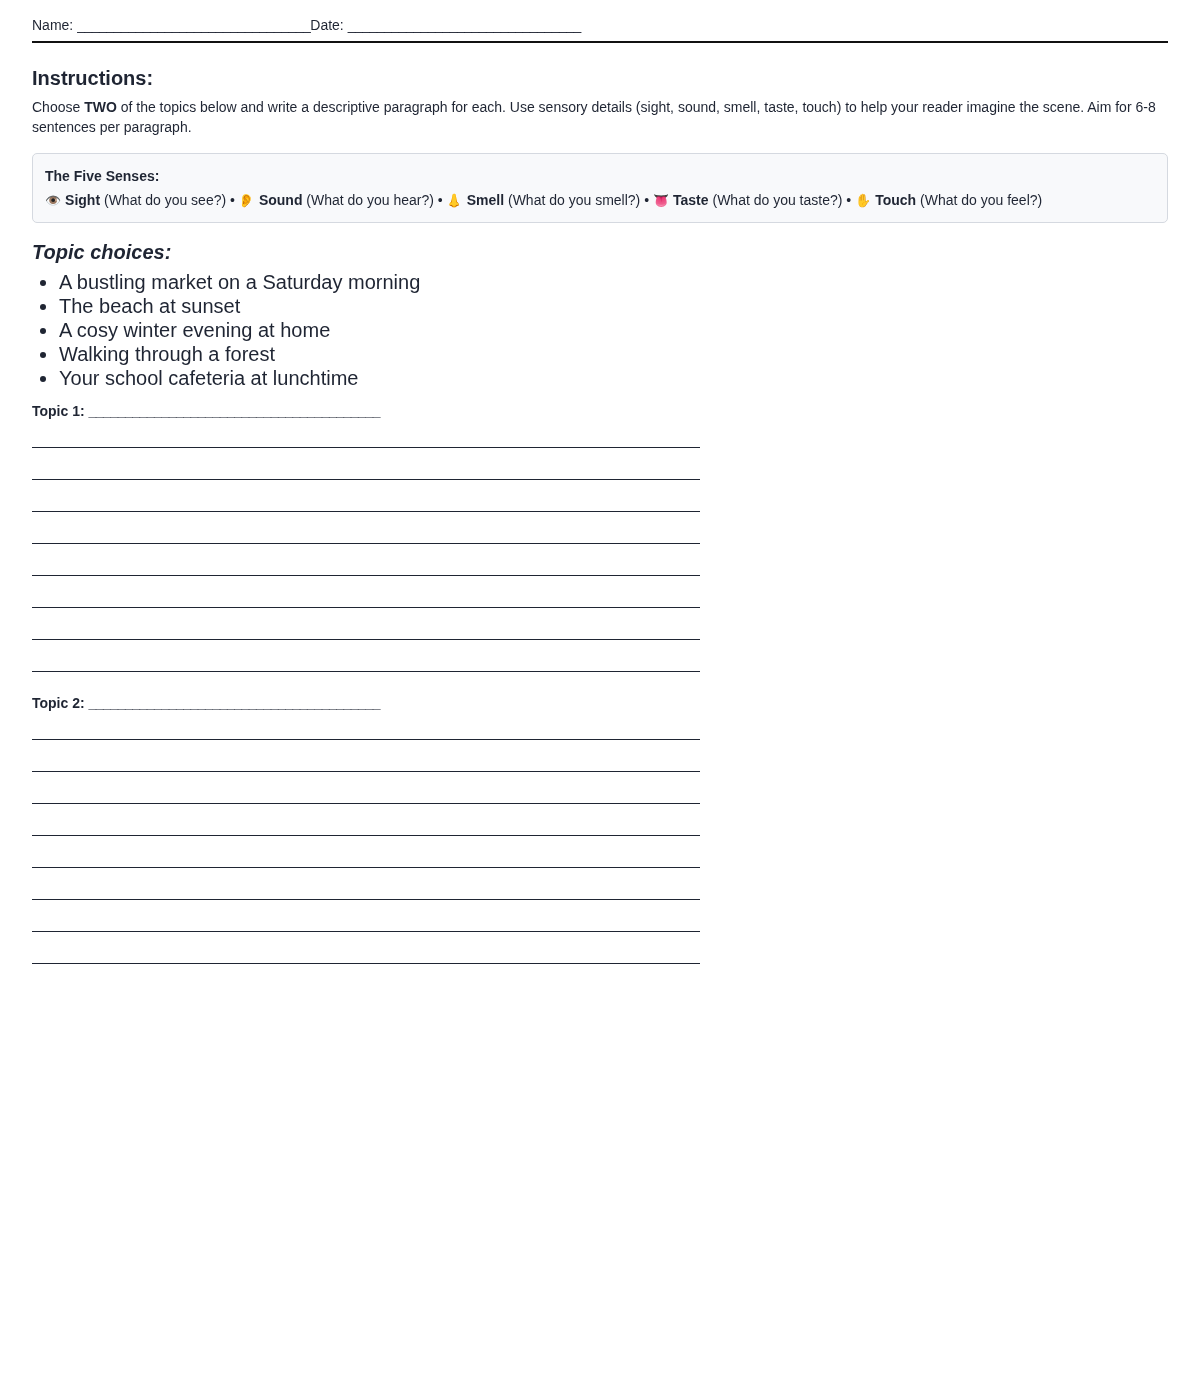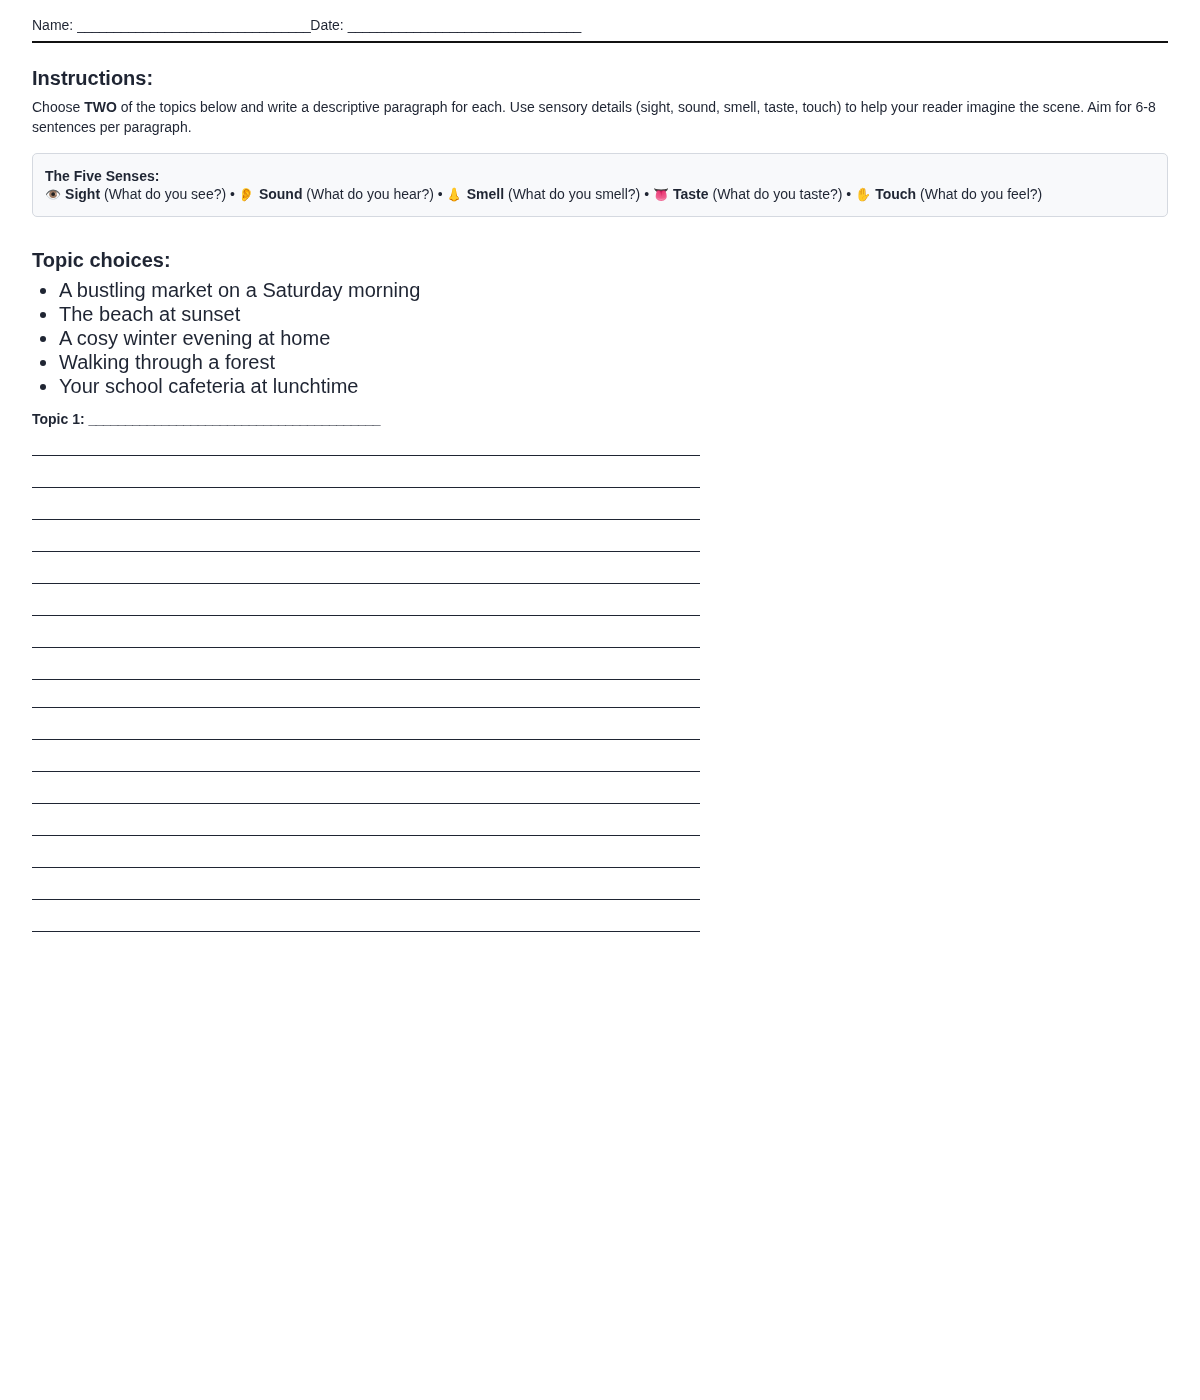--- a/index.html
+++ b/index.html
@@ -24,24 +24,24 @@
     .blank { letter-spacing: -0.5px; }
     .section-label { font-weight: bold; font-size: 20px; line-height: 18px; }
     .instructions-label { margin-top: 26px; }
     .instructions-text { margin-top: 10px; line-height: 20px; }
     .senses-box {
       margin-top: 16px; background: #f8f9fb;
       border: 1px solid #d5d9e0; border-radius: 5px;
       padding: 13px 12px 12px 12px;
     }
     .senses-title { font-weight: bold; line-height: 18px; }
-    .senses-list { line-height: 18px; white-space: nowrap; }
+    .senses-list { margin-top: 6px; line-height: 18px; white-space: nowrap; }
     .sense b { font-weight: bold; }
     .emoji { font-size: 13px; }
-    .topics-label { margin-top: 34px; }
+    .topics-label { margin-top: 20px; font-style: italic; }
     ul.topics { margin: 9px 0 0 0; padding-left: 27px; }
     ul.topics li { line-height: 24px; font-size: 20px; }
     .topic-head {
       font-weight: bold; line-height: 18px; margin-top: 12px;
       white-space: nowrap;
     }
     .topic-head .blank { font-weight: bold; }
     .writing-lines { margin-top: 6px; }
     .wline {
       width: 668px; height: 32px; box-sizing: border-box;
@@ -94,20 +94,24 @@
     <div class="wline"></div>
     <div class="wline"></div>
     <div class="wline"></div>
     <div class="wline"></div>
     <div class="wline"></div>
     <div class="wline"></div>
     <div class="wline"></div>
     <div class="wline"></div>
   </div>
 
+  <div class="topic-head topic2">
+    <span>Topic 2:</span>
+    <span class="blank">________________________________________</span>
+  </div>
   <div class="writing-lines">
     <div class="wline"></div>
     <div class="wline"></div>
     <div class="wline"></div>
     <div class="wline"></div>
     <div class="wline"></div>
     <div class="wline"></div>
     <div class="wline"></div>
     <div class="wline"></div>
   </div>

